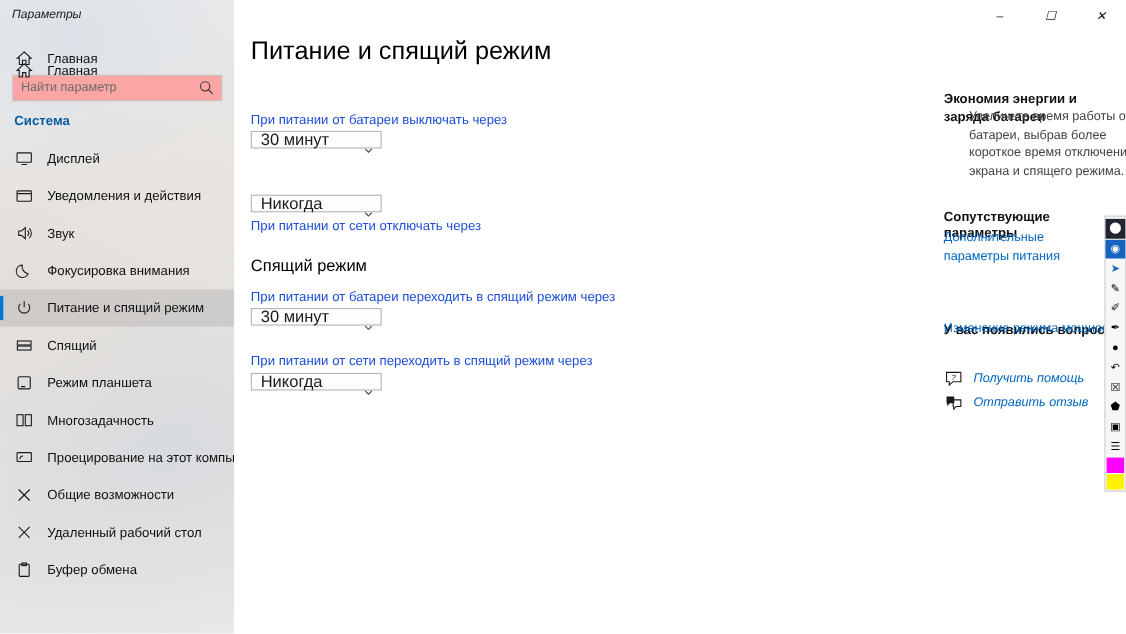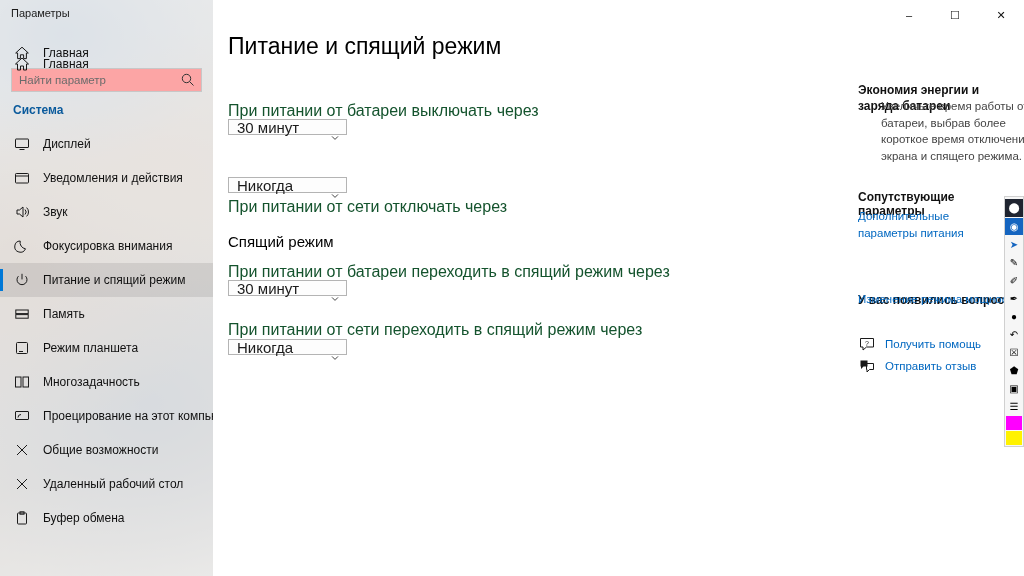--- a/index.html
+++ b/index.html
@@ -17,20 +17,21 @@
     width: 1024px; height: 576px;
     background: #ffffff;
   }
 
   
   .titlebar {
     position: absolute; top: 0; left: 0;
     width: 1024px; height: 30px;
     background: transparent;
     z-index: 30;
+    font-style: italic;
   }
   .titlebar-label {
     position: absolute; left: 11px; top: 7px;
     font-size: 11px; color: #1b1b1b;
   }
   .winbtns {
     position: absolute; right: 0; top: 0;
     display: flex; height: 30px;
   }
   .winbtn {
@@ -125,42 +126,42 @@
     background: #ffffff;
   }
   .page-title {
     position: absolute; left: 15px; top: 33px;
     font-size: 23px; color: #000;
   }
   .section-h {
     font-size: 15px; color: #000;
   }
   .field-label {
-    font-size: 16px; color: #14532d;
+    font-size: 12px; color: #1d4ed8;
   }
   .combo {
     width: 119px; height: 16px;
     border: 1px solid #b4b4b4;
     background: #fdfdfd;
     display: flex; align-items: center;
     padding-left: 8px;
     font-size: 15px; color: #1b1b1b;
     position: relative;
   }
   .combo .chev {
     position: absolute; right: 7px; top: 8px;
     width: 8px; height: 8px;
   }
 
   
   .rail { position: absolute; left: 633px; top: 0; width: 178px; height: 576px; }
   .rail-h { font-size: 12px; font-weight: bold; color: #111; }
   .rail-p { font-size: 11.5px; color: #444; line-height: 1.45; }
   .rail-link { font-size: 11.5px; color: #0067c0; line-height: 1.45; cursor: pointer; }
-  .rail-action { display: flex; align-items: flex-end; }
+  .rail-action { display: flex; align-items: flex-end; font-style: italic; }
   .rail-action .ic { width: 18px; height: 18px; margin-right: 9px; flex: 0 0 18px; color: #1a1a1a; }
 
   
   .toolpanel {
     position: absolute; right: 0; top: 196px;
     width: 20px;
     background: #f6f6f6;
     border: 1px solid #d0d0d0;
     z-index: 40;
     padding: 1px 0 0 0;
@@ -259,21 +260,21 @@
         </div>
 
 
         <div class="navitem">
           <span class="navicon">
             <svg width="16" height="16" viewBox="0 0 16 16">
                 <rect x="1.8" y="4" width="12.4" height="3.6" fill="none" stroke="#1a1a1a" stroke-width="1"></rect>
                 <rect x="1.8" y="8.6" width="12.4" height="3.6" fill="none" stroke="#1a1a1a" stroke-width="1"></rect>
               </svg>
           </span>
-          <span class="navlabel">Память</span>
+          <span class="navlabel">Спящий</span>
         </div>
 
         <div class="navitem">
           <span class="navicon">
             <svg width="16" height="16" viewBox="0 0 16 16">
                 <rect x="2.5" y="2.5" width="11" height="11" rx="1" fill="none" stroke="#1a1a1a" stroke-width="1"></rect>
                 <line x1="5" y1="11.5" x2="9" y2="11.5" stroke="#1a1a1a" stroke-width="1"></line>
               </svg>
           </span>
           <span class="navlabel">Режим планшета</span>

